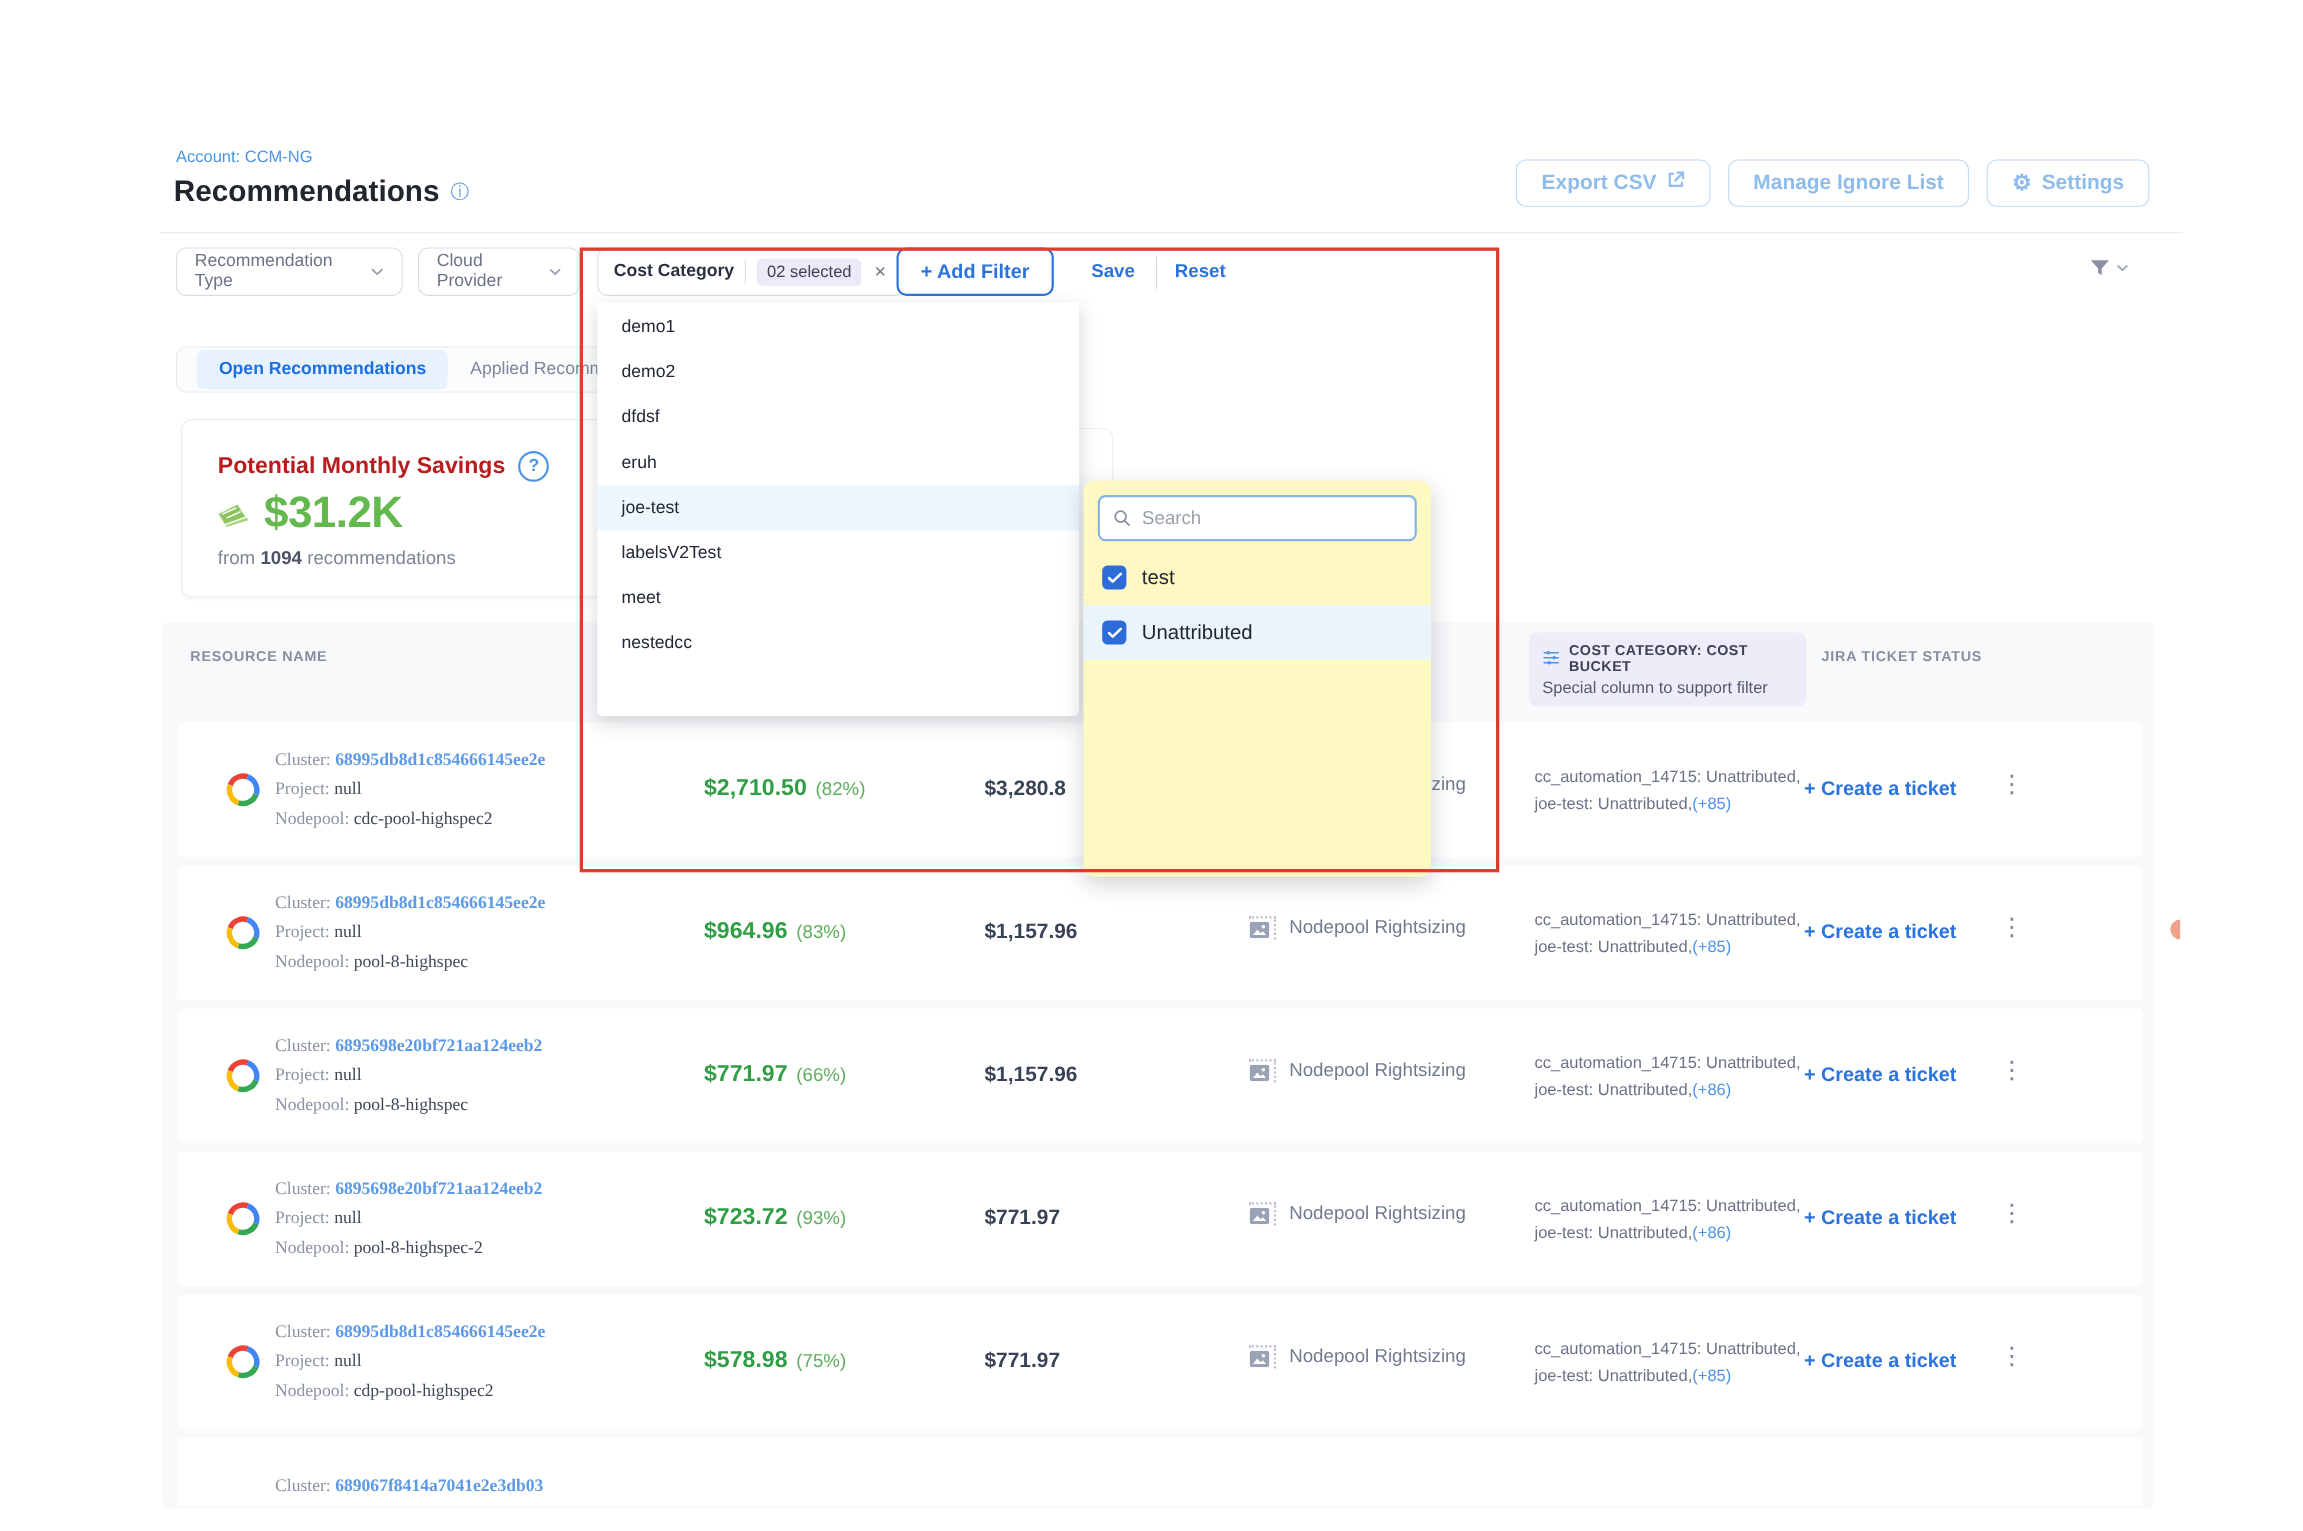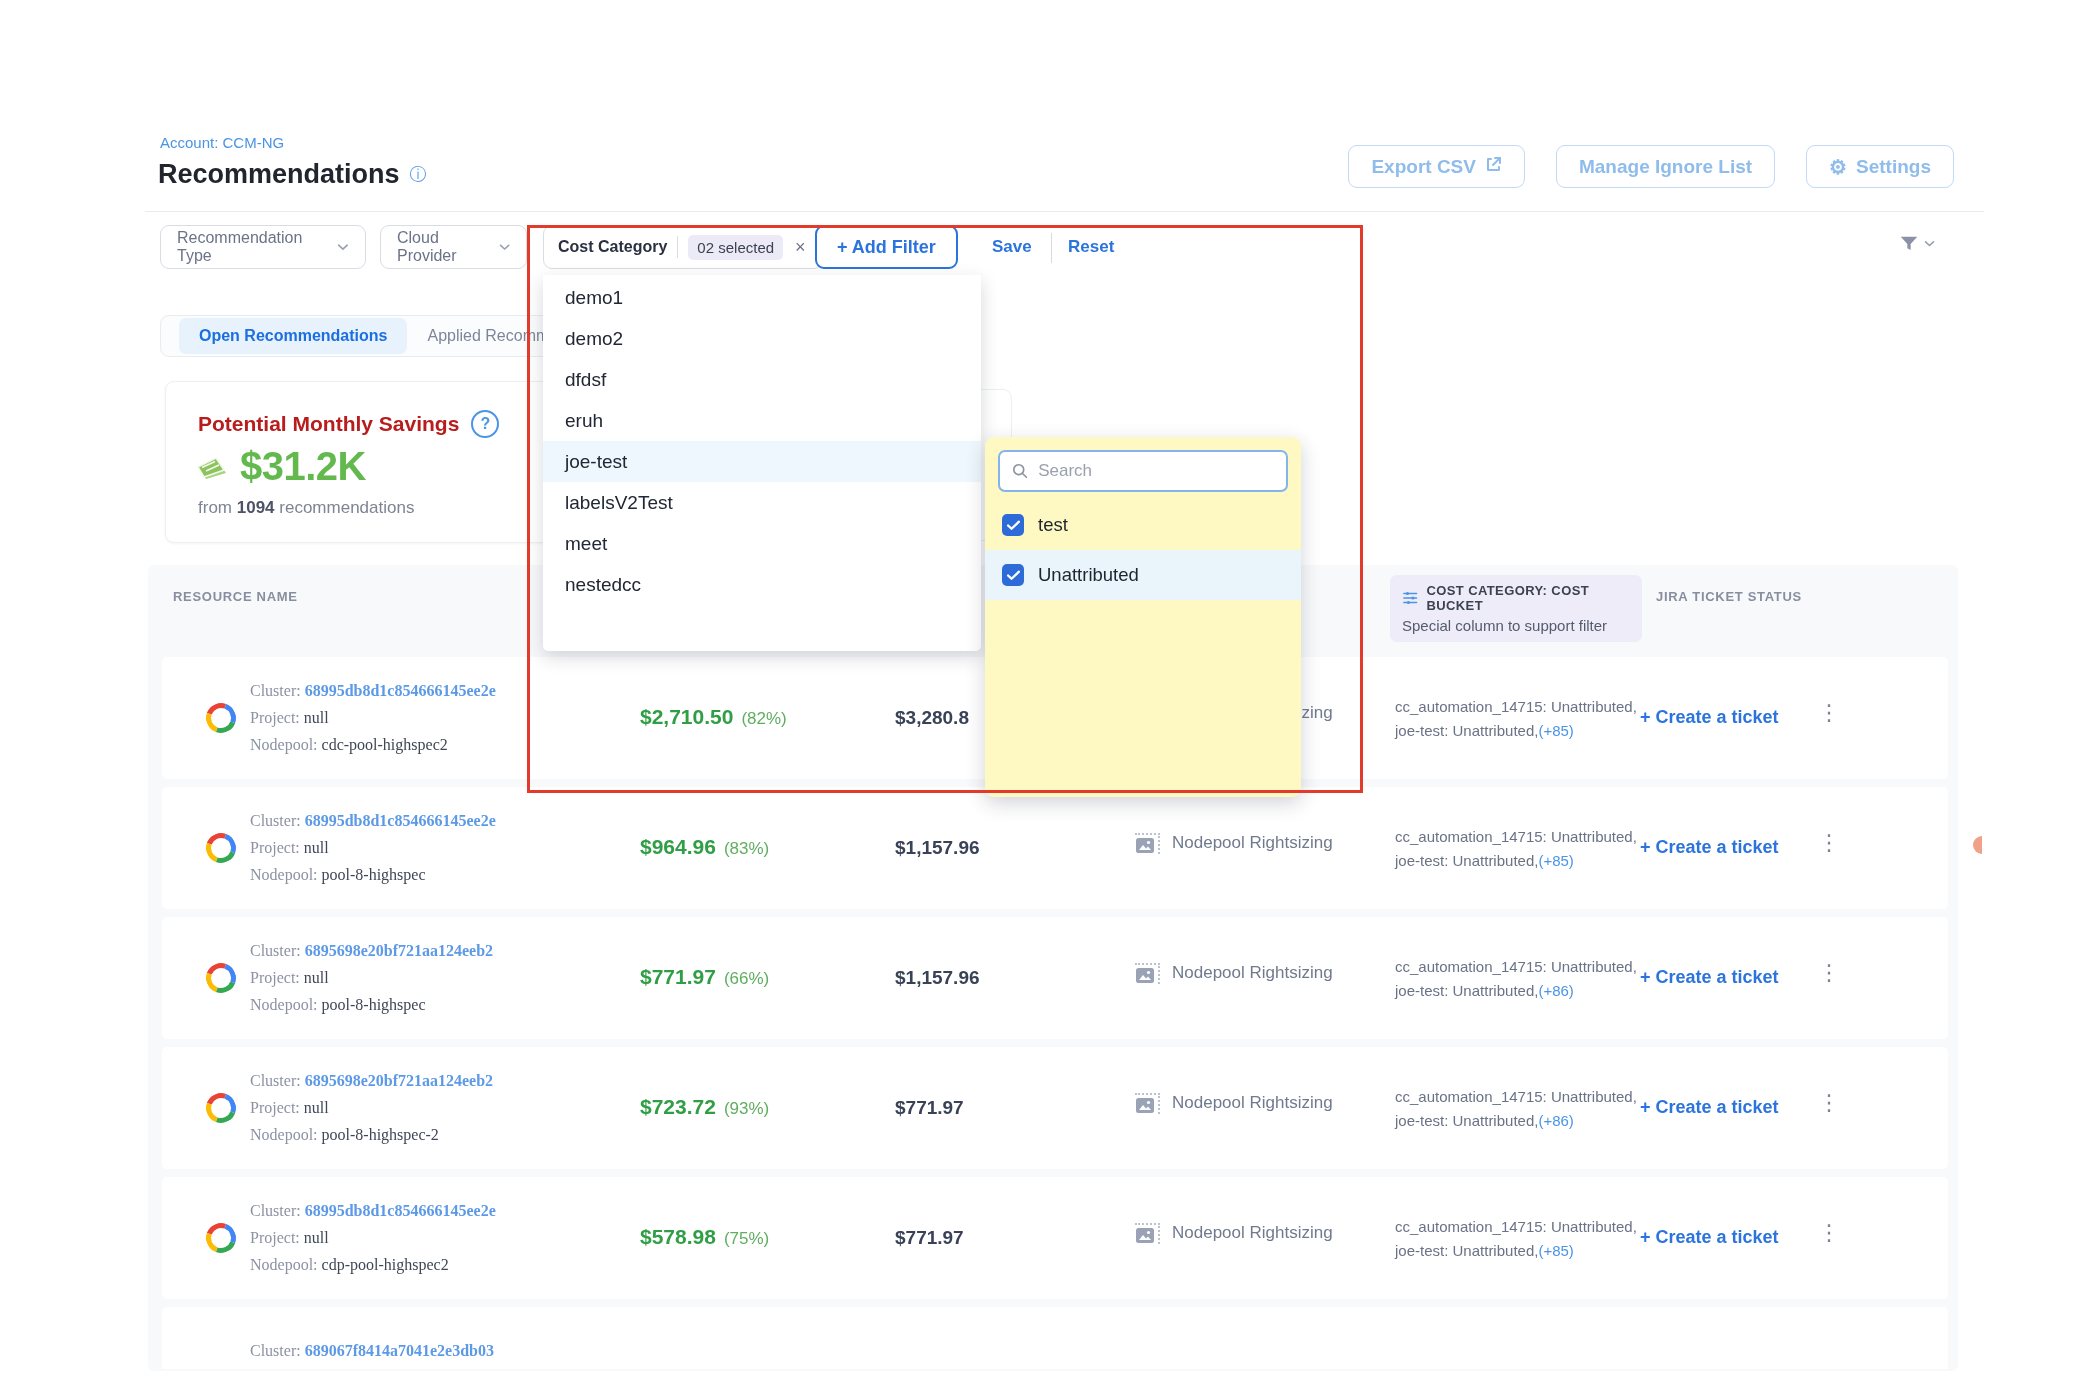--- a/index.html
+++ b/index.html
@@ -5,21 +5,21 @@
   * { margin:0; padding:0; box-sizing:border-box; }
   html,body { background:#ffffff; }
   body { font-family:"Liberation Sans", sans-serif; color:#22262e; }
   .screen { position:relative; width:2094px; height:1392px; background:#ffffff; overflow:hidden;margin-top:29px; }
 
   
   .account-link { position:absolute; left:160px; top:105px; font-size:15px; color:#4a94e4; }
   .page-title-row { position:absolute; left:158px; top:130px; display:flex; align-items:center; gap:10px; }
   .page-title { font-size:27px; font-weight:700; color:#20252e; }
   .info-glyph { font-size:17px; color:#5d9fe8; line-height:1; }
-  .header-actions { position:absolute; right:140px; top:116px; display:flex; gap:31px; }
+  .header-actions { position:absolute; right:140px; top:116px; display:flex; gap:16px; }
   .hbtn { display:flex; align-items:center; gap:9px; height:43px; padding:0 22px; border:1.5px solid #c3d9f4; border-radius:9px; background:#fff; color:#8fbceb; font-size:19px; font-weight:700; cursor:pointer; }
   .hbtn .gear { font-size:20px; line-height:1; }
   .hdr-divider { position:absolute; left:145px; right:110px; top:182px; height:1px; background:#e9ebef; }
 
   
   .filter-bar { position:absolute; left:0; top:196px; width:100%; height:52px; }
   .fchip { position:absolute; top:0; height:44px; display:flex; align-items:center; gap:10px; padding:12px 16px; background:#fff; border:1px solid #d9dde3; border-radius:9px; color:#6b7386; font-size:16px; cursor:pointer; }
   .fchip.rt { left:160px; width:206px; }
   .fchip.cp { left:380px; width:147px; }
   .cost-chip { position:absolute; left:543px; top:0; height:44px; display:flex; align-items:center; gap:10px; padding:0 14px; background:#fff; border:1px solid #d9dde3; border-radius:9px; cursor:pointer; }
@@ -75,21 +75,21 @@
   .col-cc { position:absolute; left:1233px; top:38px; font-size:15px; color:#6a7286; line-height:24px; white-space:nowrap; }
   .col-cc .more { color:#4c94e6; }
   .col-ticket { position:absolute; left:1478px; top:50px; font-size:18px; font-weight:700; color:#2b74dd; cursor:pointer; white-space:nowrap; }
   .col-dots { position:absolute; left:1656px; top:44px; font-size:22px; color:#7b8396; letter-spacing:0; cursor:pointer; line-height:1.1; }
 
   .row-partial { position:absolute; left:162px; top:1278px; width:1786px; height:62px; background:#fff; border-radius:5px 5px 0 0; overflow:hidden; }
   .row-partial .res-block { top:30px; }
 
   
   .panel-cat { position:absolute; left:543px; top:246px; width:438px; height:376px; background:#fff; border-radius:0 0 5px 5px; box-shadow:0 6px 18px rgba(31,37,56,.18); z-index:30; padding-top:2px; }
-  .cat-item { height:41px; display:flex; align-items:center; padding-left:22px; font-size:19px; color:#212734; cursor:pointer; }
+  .cat-item { height:41px; display:flex; align-items:center; padding-left:22px; font-size:16px; color:#212734; cursor:pointer; }
   .cat-item.hl { background:#eef7fd; }
 
   
   .panel-bucket { position:absolute; left:985px; top:408px; width:316px; height:360px; background:#fef9c3; border-radius:9px; box-shadow:0 6px 20px rgba(31,37,56,.2); z-index:40; }
   .search-box { margin:13px 13px 8px 13px; height:42px; border:2px solid #85b3ec; border-radius:7px; display:flex; align-items:center; gap:10px; padding:0 12px; background:#fff; }
   .search-box input { border:none; outline:none; font-size:17px; color:#3f4756; width:100%; font-family:"Liberation Sans",sans-serif; }
   .search-box input::placeholder { color:#9aa1ad; }
   .opt-row { height:50px; display:flex; align-items:center; gap:14px; padding-left:17px; font-size:18.5px; color:#1f2530; cursor:pointer; }
   .opt-row.hl { background:#e9f4fb; }
   .cbx { width:22px; height:22px; background:#2c6bd8; border-radius:5px; display:flex; align-items:center; justify-content:center; }

